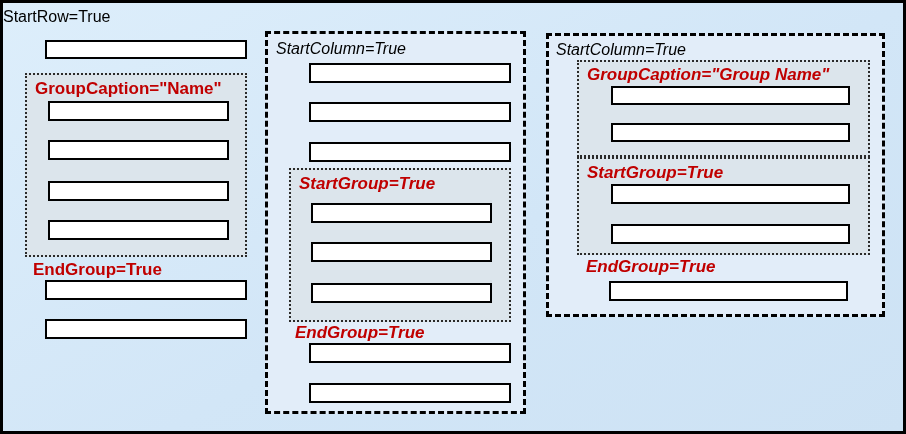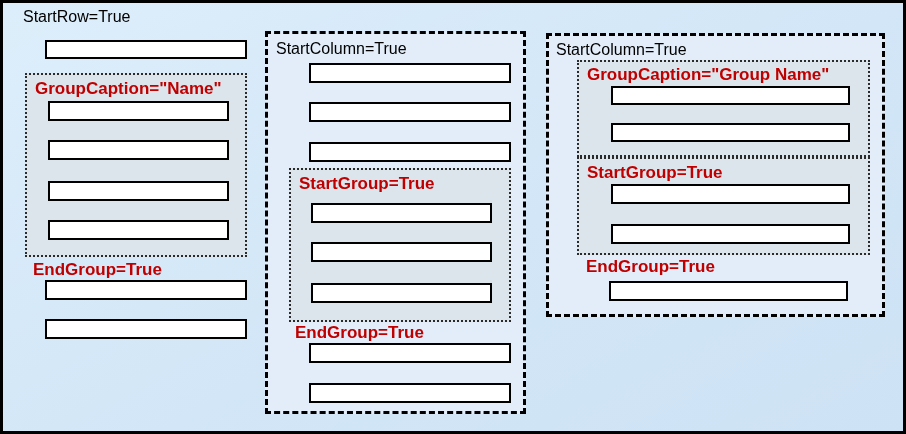--- a/index.html
+++ b/index.html
@@ -31,34 +31,35 @@
     position:absolute;
     box-sizing:border-box;
     background:#ffffff;
     border:2px solid #000;
   }
   .dashed-col{
     position:absolute;
     box-sizing:border-box;
     border:3px dashed #000;
     background:#e2edf9;
+    font-style:italic;
   }
   .dotted-group{
     position:absolute;
     box-sizing:border-box;
     border:2px dotted #2a2a2a;
     background:#dce5ec;
   }
 </style>
 </head>
 <body>
 
 <div id="canvas">
 
-  <div class="blk-label" style="left:20px;top:5px;">StartRow=True</div>
+  <div class="blk-label" style="left:0;top:5px;">StartRow=True</div>
 
   <div class="field" style="left:42px;top:37px;width:202px;height:19px;"></div>
 
   <div class="dotted-group" style="left:22px;top:70px;width:222px;height:184px;">
     <div class="red-label" style="left:8px;top:5px;">GroupCaption="Name"</div>
     <div class="field" style="left:21px;top:26px;width:181px;height:20px;"></div>
     <div class="field" style="left:21px;top:65px;width:181px;height:20px;"></div>
     <div class="field" style="left:21px;top:106px;width:181px;height:20px;"></div>
     <div class="field" style="left:21px;top:145px;width:181px;height:20px;"></div>
   </div>

